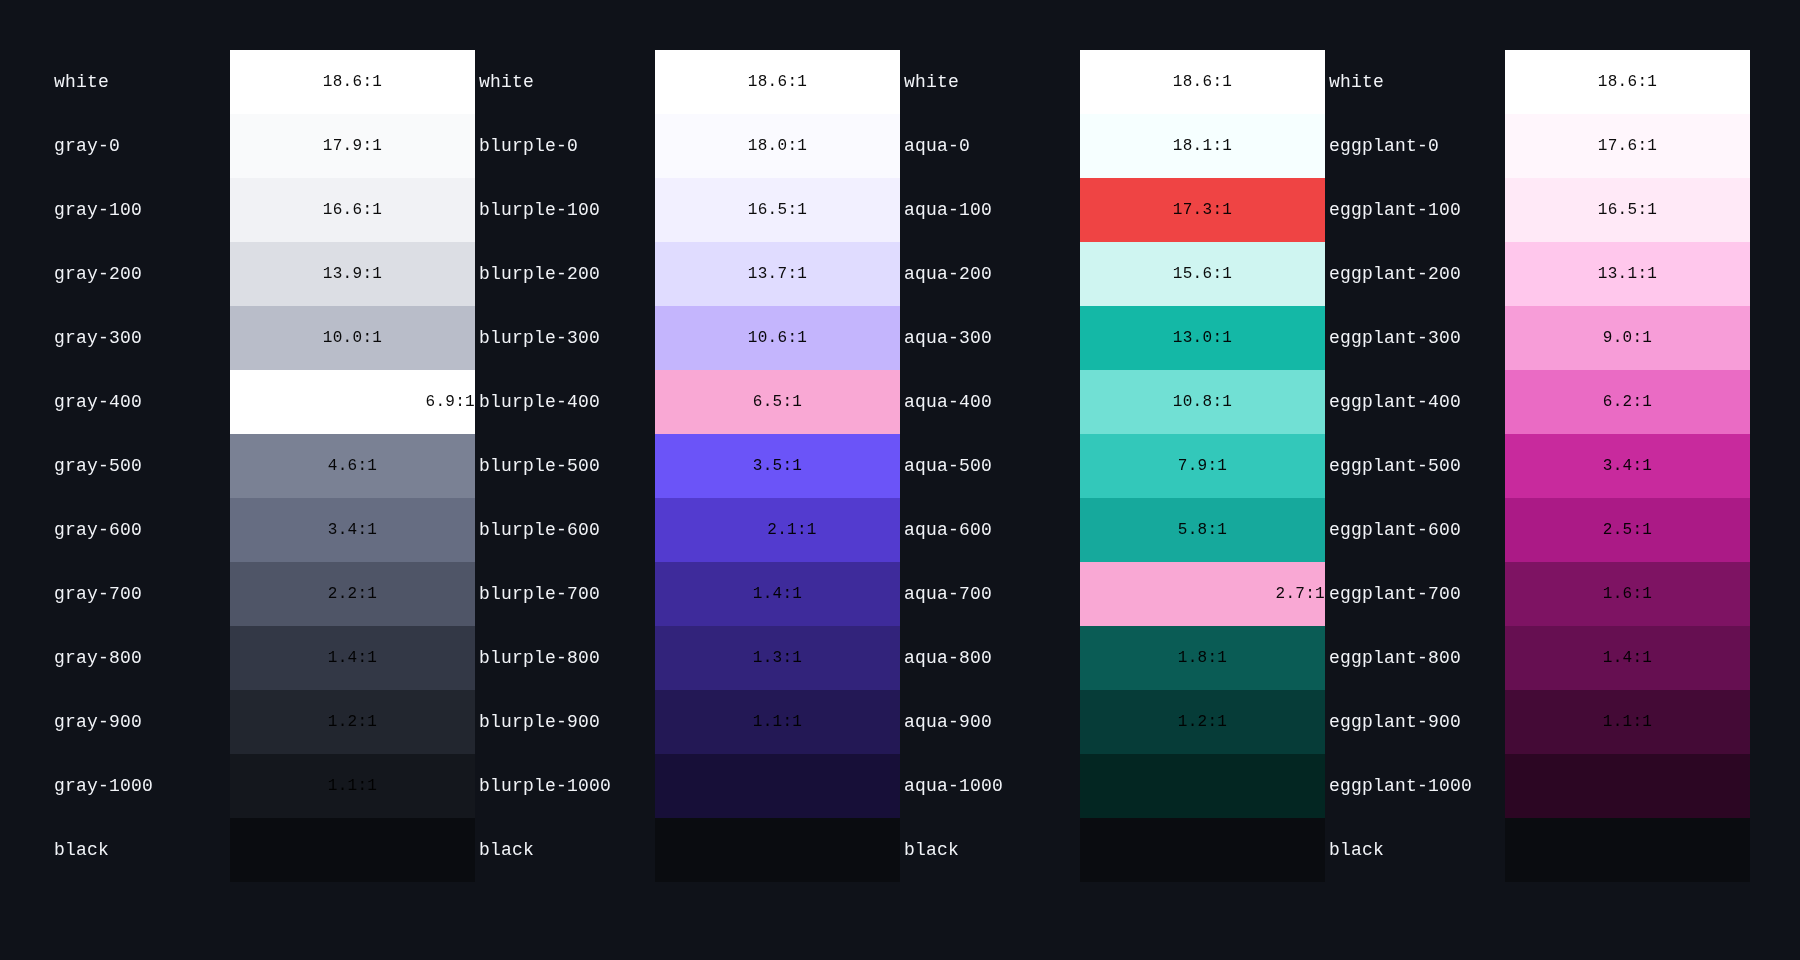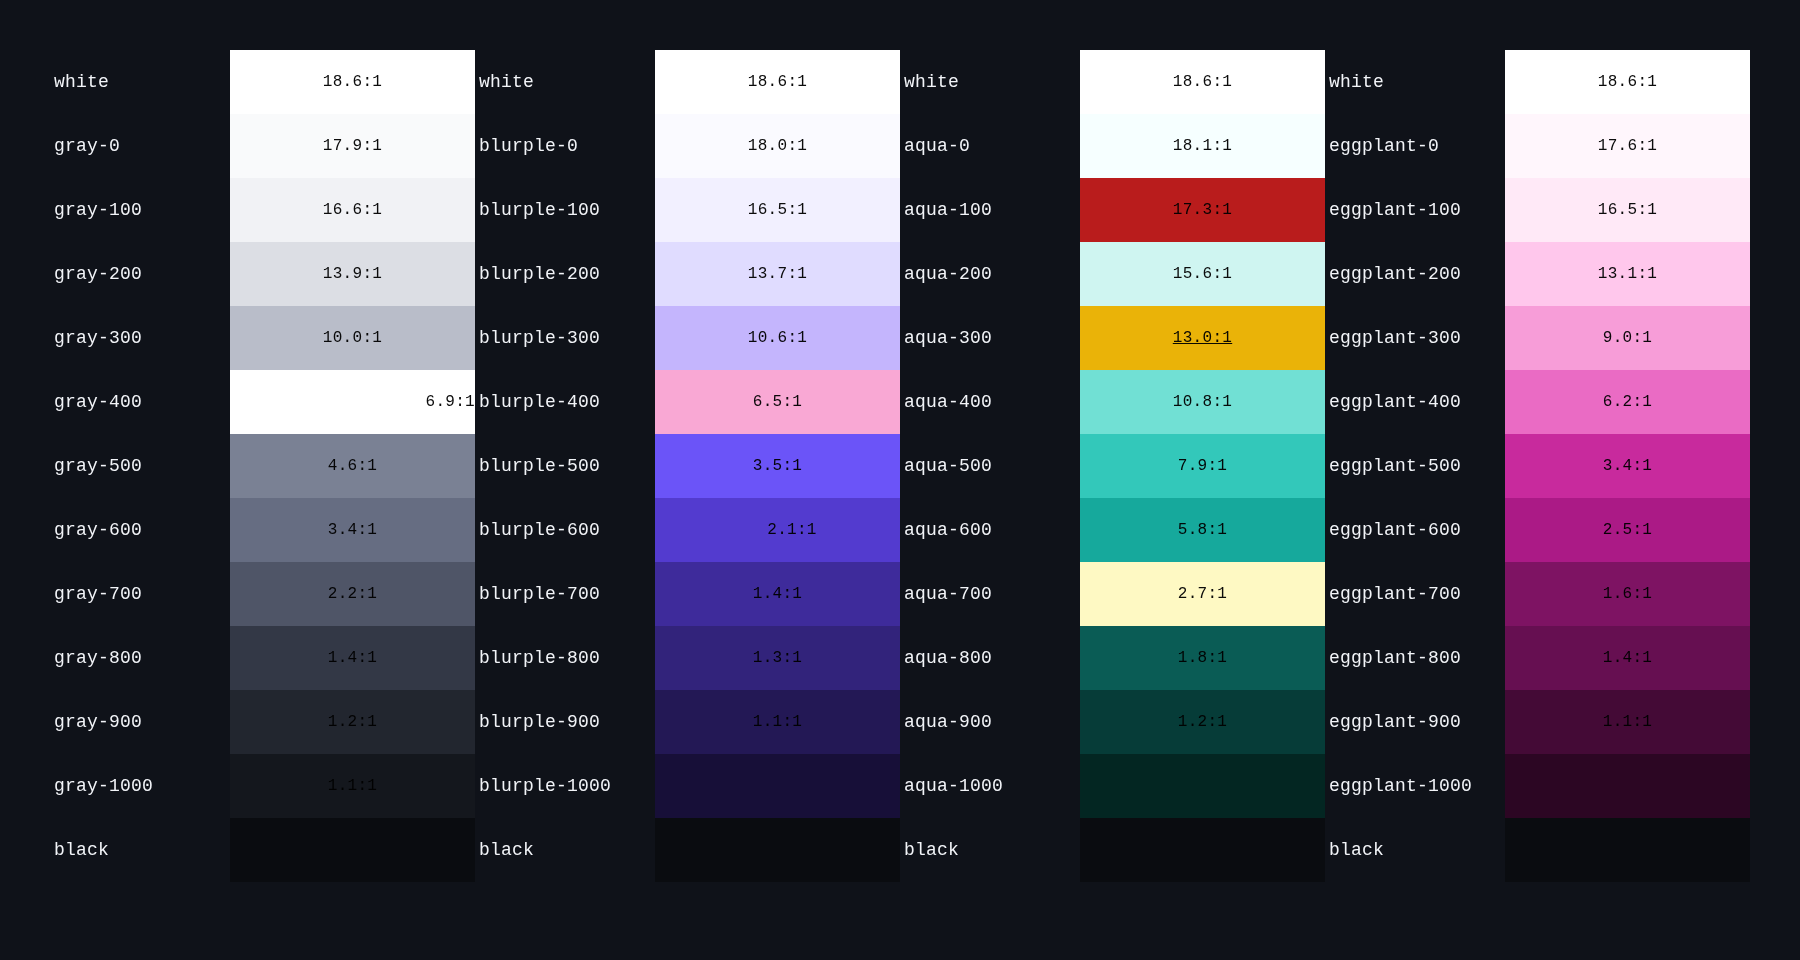--- a/index.html
+++ b/index.html
@@ -204,39 +204,39 @@
         <div class="row name-row">aqua-1000</div>
         <div class="row name-row">black</div>
       </div>
       <div class="swatches">
         <div class="row swatch" style="background: rgb(255, 255, 255);">
           <span class="ratio">18.6:1</span>
         </div>
         <div class="row swatch" style="background: rgb(246, 255, 255);">
           <span class="ratio">18.1:1</span>
         </div>
-        <div class="row swatch" style="background: #b91c1c; justify-content: center;">
+        <div class="row swatch" style="background: #ef4444; justify-content: center;">
           <span class="ratio">17.3:1</span>
         </div>
         <div class="row swatch" style="background: rgb(207, 245, 241);">
           <span class="ratio">15.6:1</span>
         </div>
-        <div class="row swatch" style="background: #eab308; text-decoration: underline;">
+        <div class="row swatch" style="background: #14b8a6;">
           <span class="ratio">13.0:1</span>
         </div>
         <div class="row swatch" style="background: rgb(113, 224, 212);">
           <span class="ratio">10.8:1</span>
         </div>
         <div class="row swatch" style="background: rgb(51, 200, 186);">
           <span class="ratio">7.9:1</span>
         </div>
         <div class="row swatch" style="background: rgb(22, 169, 156);">
           <span class="ratio">5.8:1</span>
         </div>
-        <div class="row swatch" style="background: #fef9c3;">
+        <div class="row swatch" style="background: #f9a8d4; justify-content: flex-end;">
           <span class="ratio">2.7:1</span>
         </div>
         <div class="row swatch" style="background: rgb(10, 92, 85);">
           <span class="ratio">1.8:1</span>
         </div>
         <div class="row swatch" style="background: rgb(6, 60, 56);">
           <span class="ratio">1.2:1</span>
         </div>
         <div class="row swatch" style="background: rgb(3, 38, 34);">
           <span class="ratio"></span>

